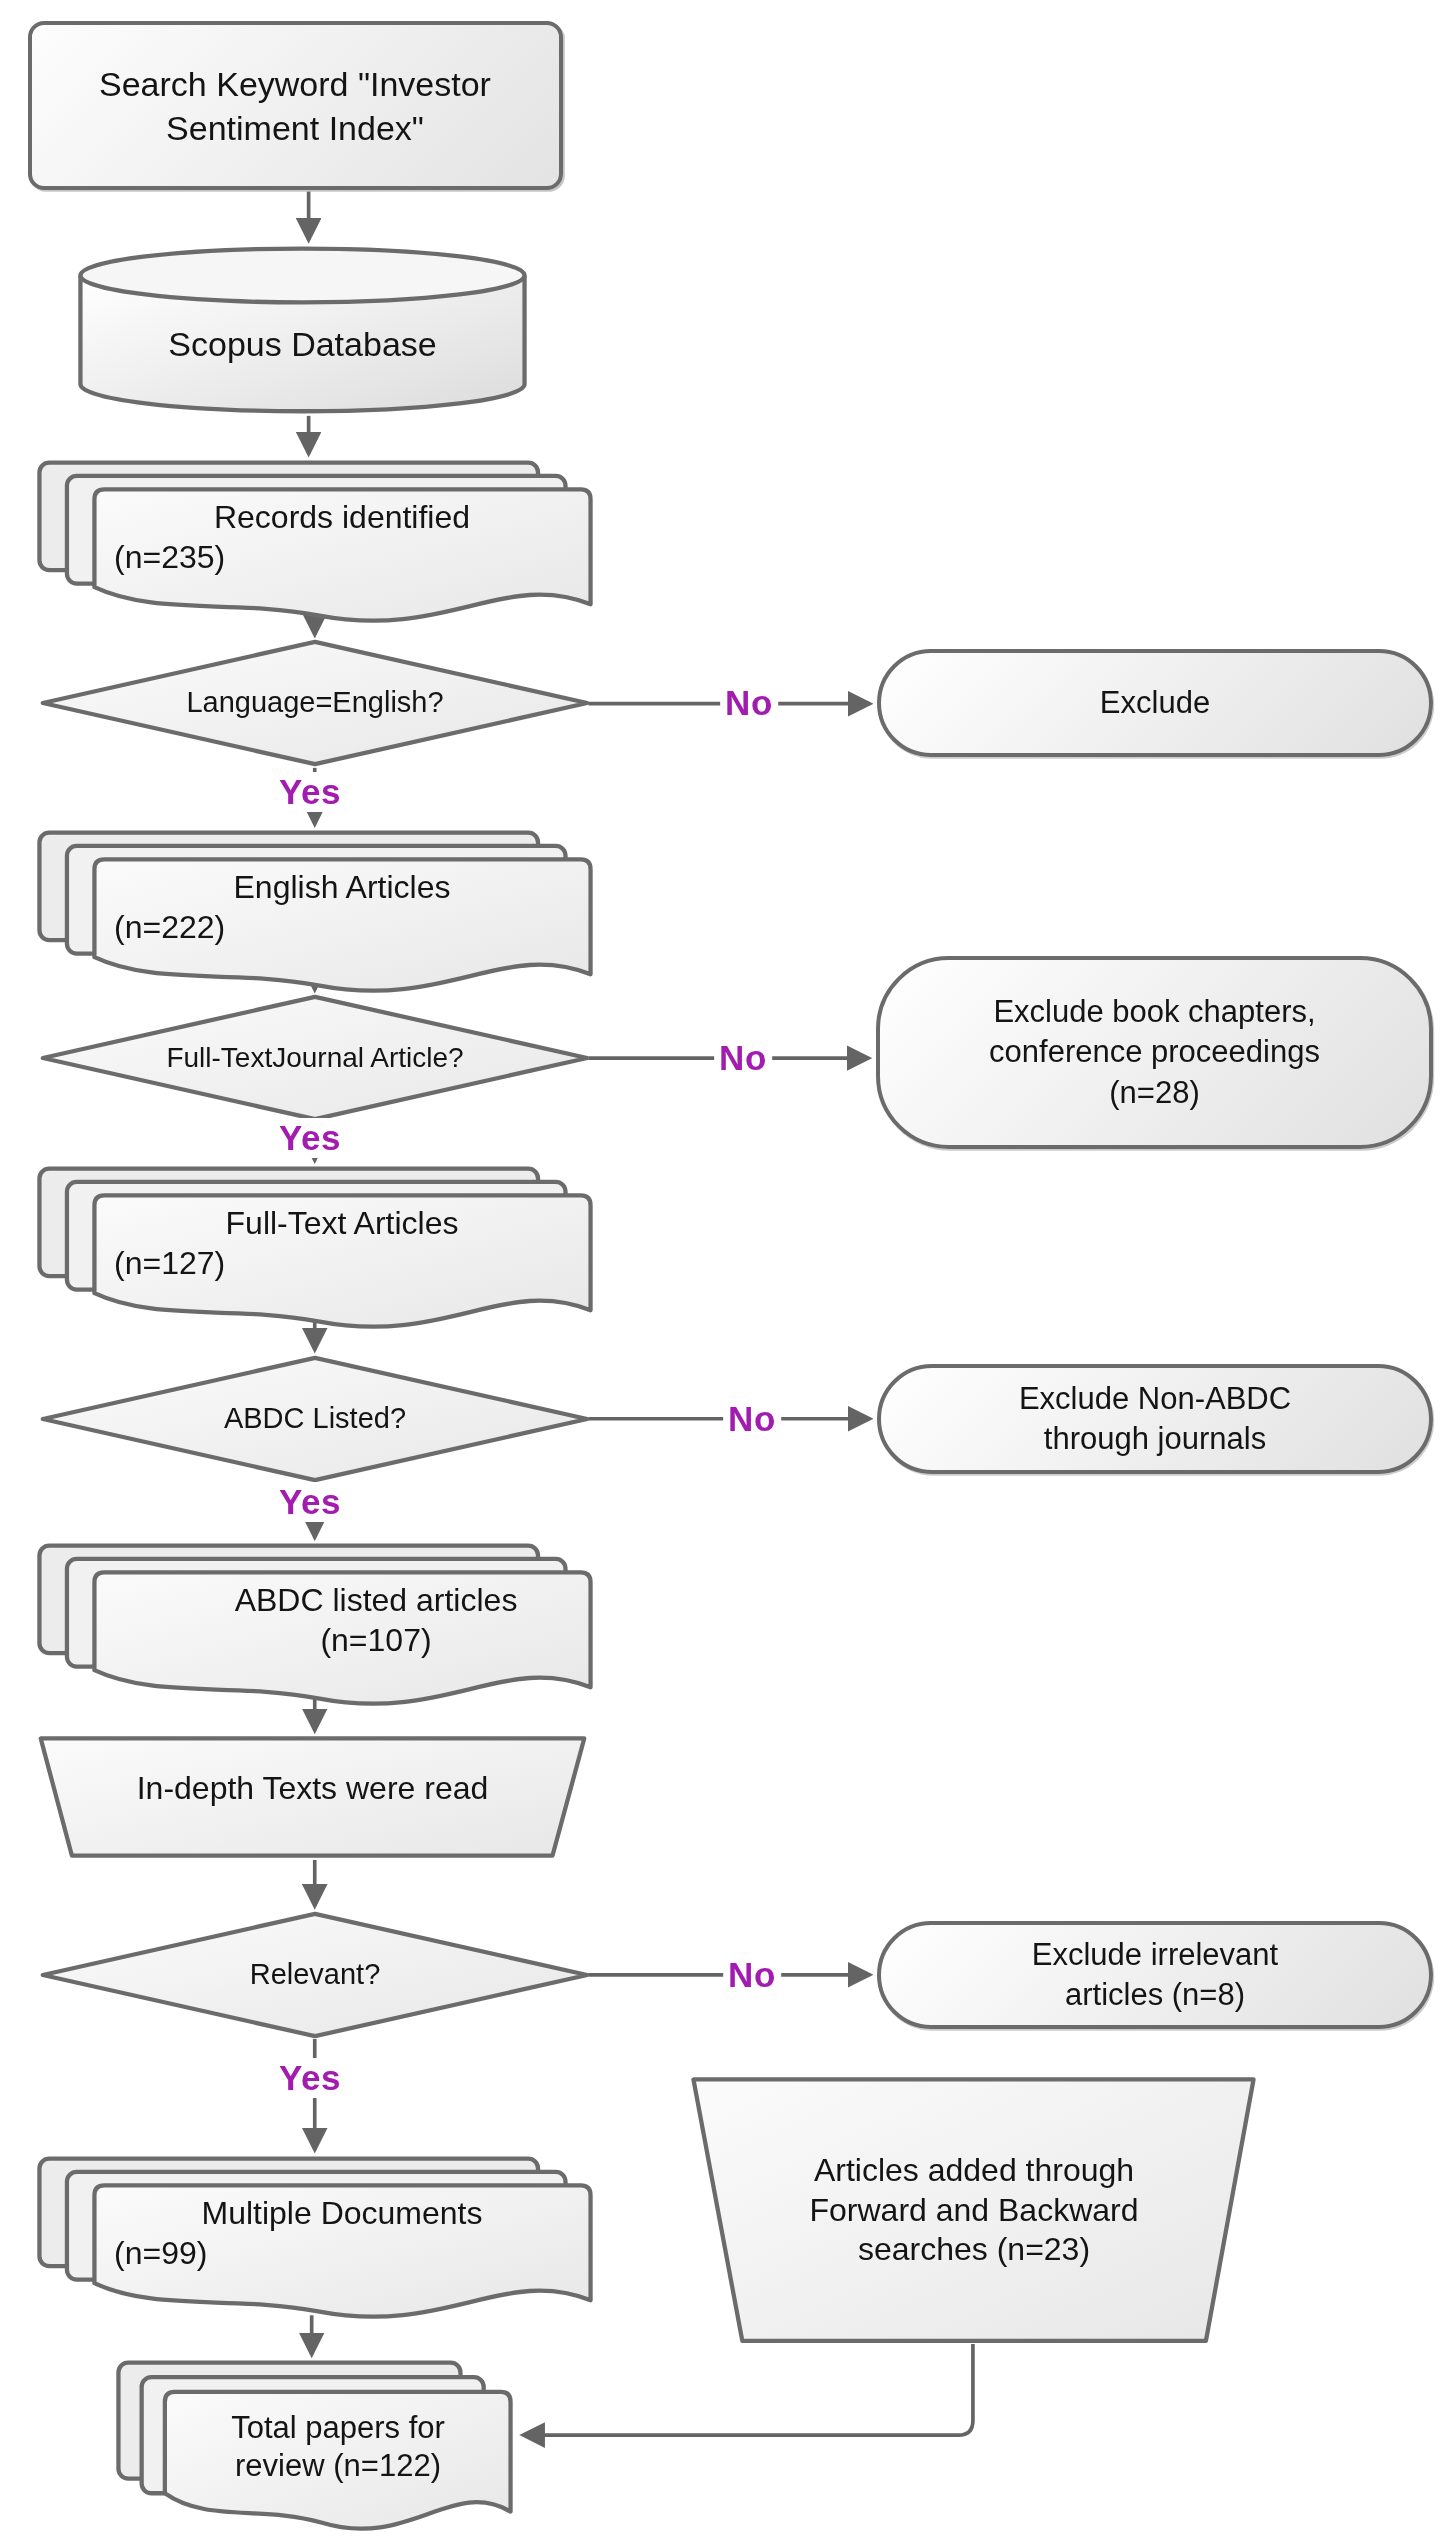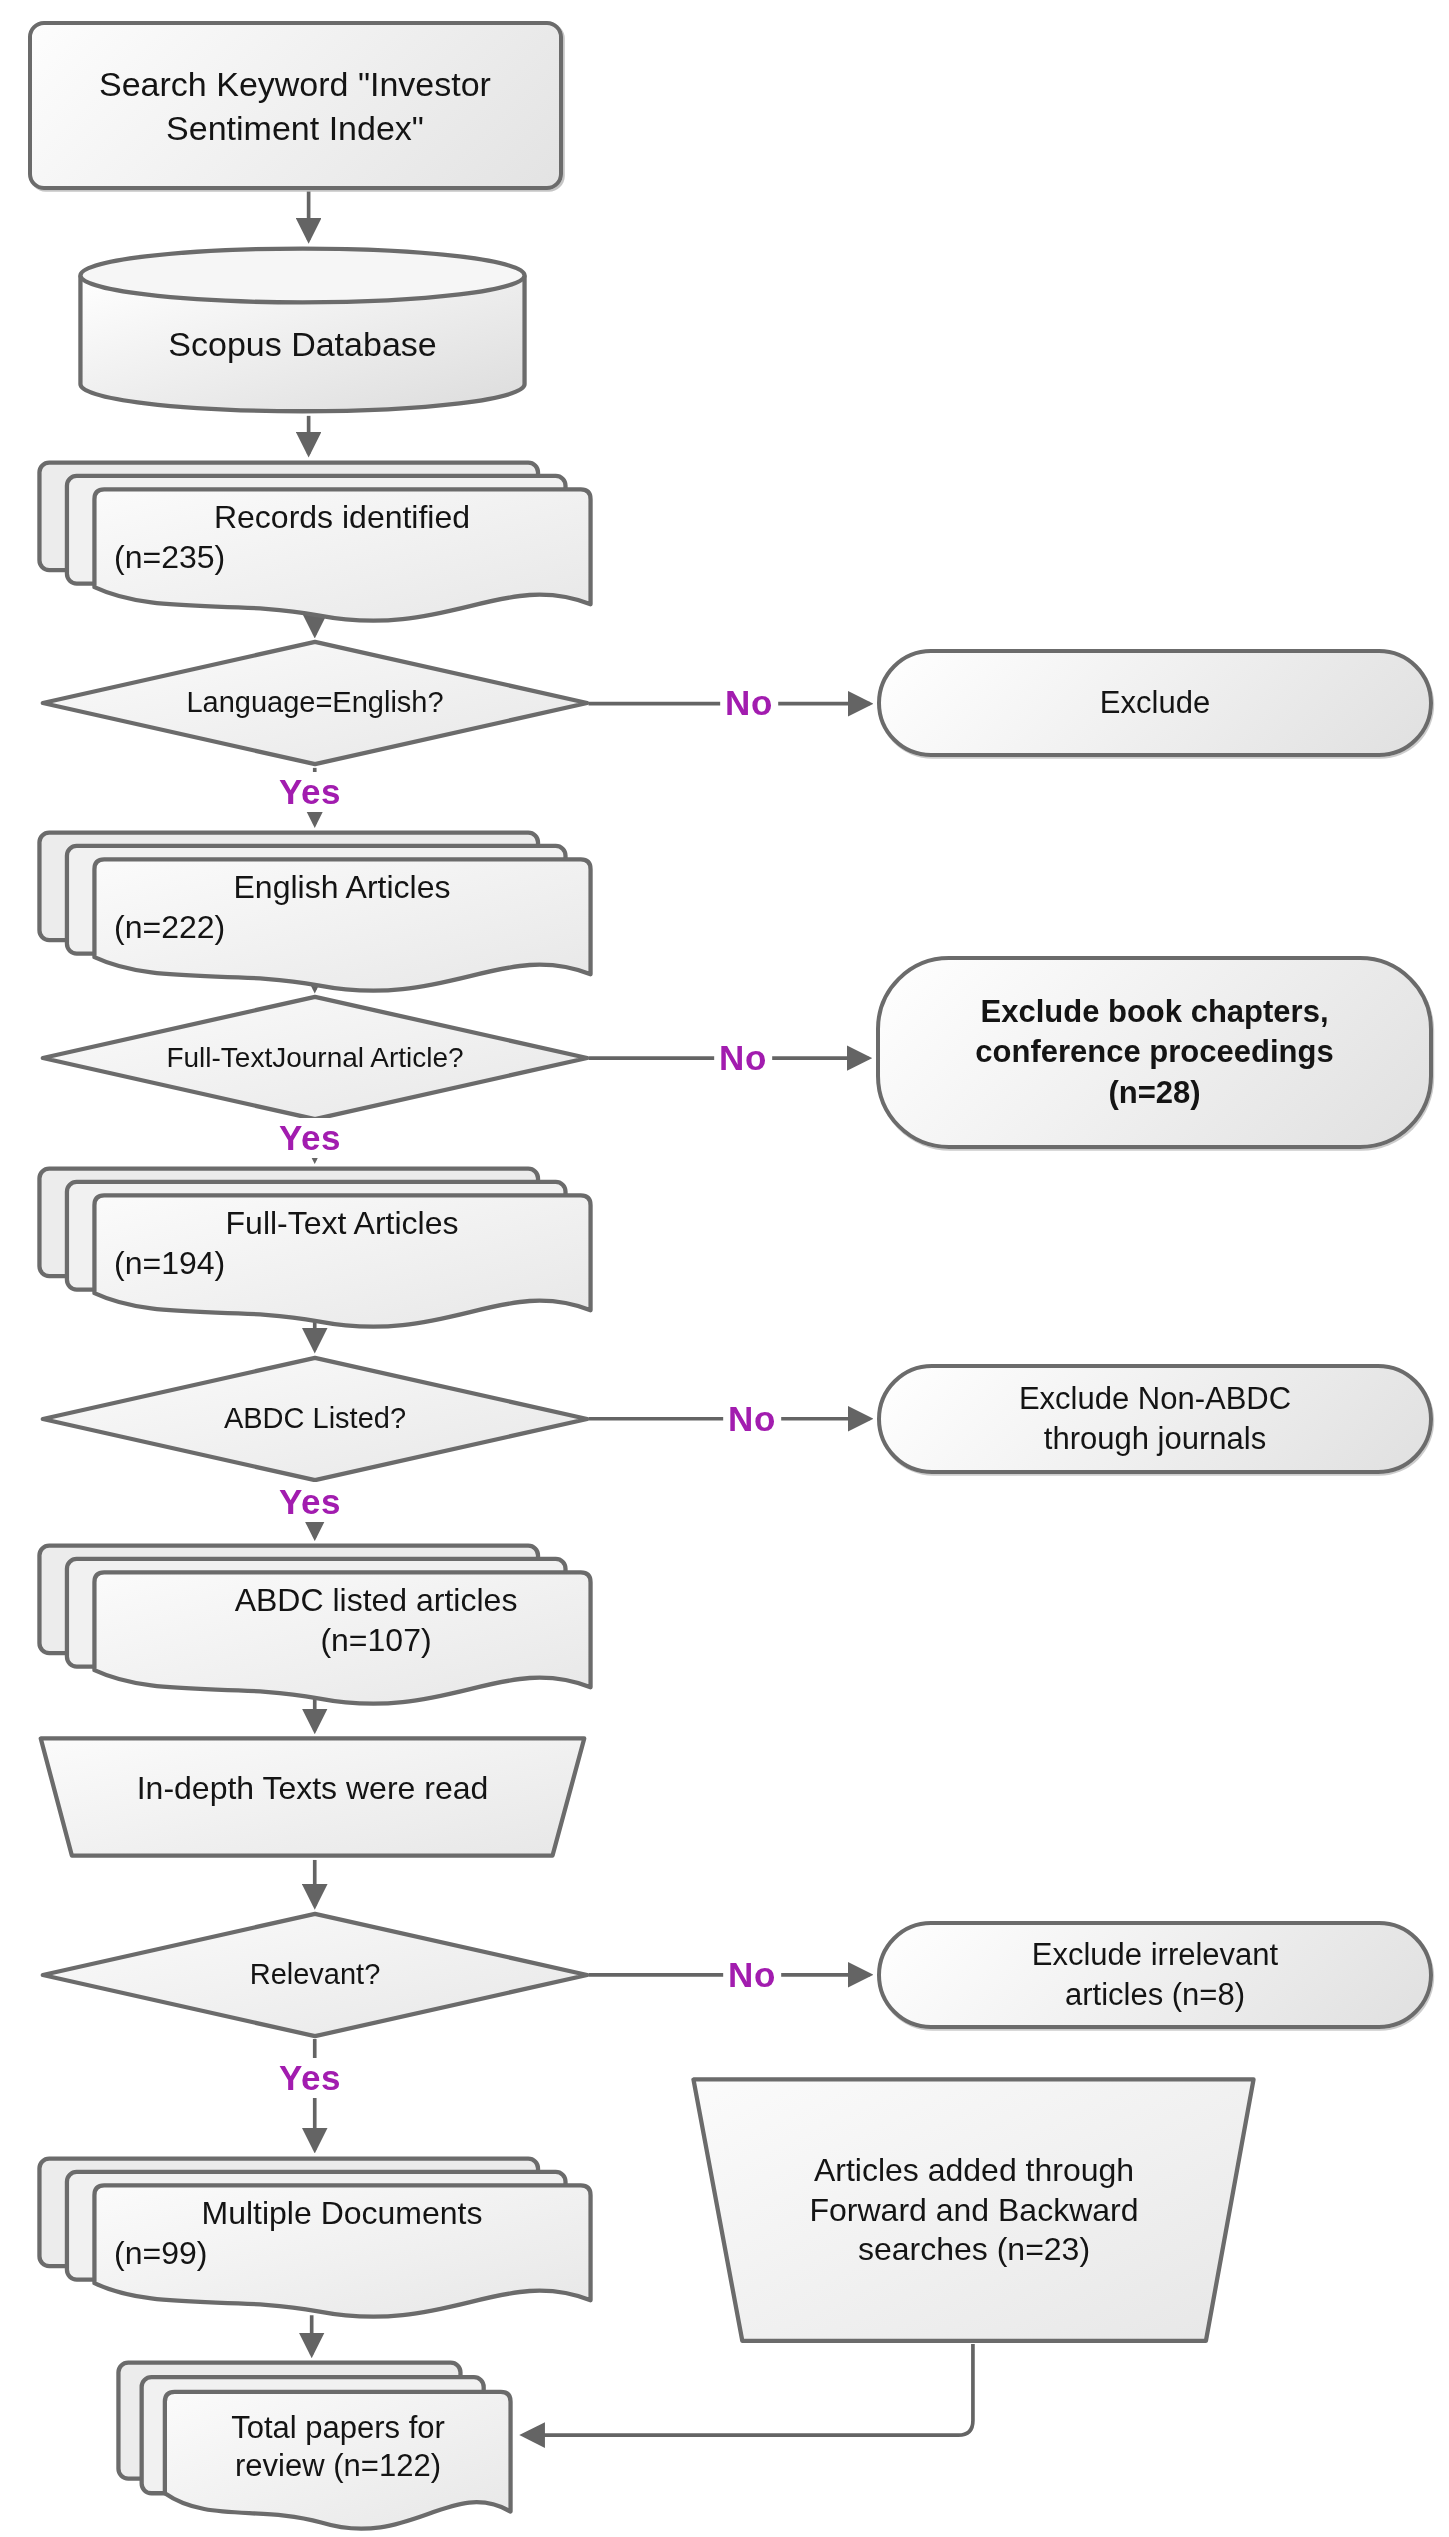--- a/index.html
+++ b/index.html
@@ -150,38 +150,38 @@
   <div class="node" style="left:41px;top:995px;width:548px;height:126px;">
     <svg class="shape-svg" width="548" height="126" viewBox="0 0 896 206">
       <polygon points="448,3 893,103 448,203 3,103" fill="url(#gfill-soft)" stroke="#6b6b6b" stroke-width="7" stroke-linejoin="round"></polygon>
     </svg>
     <div class="node-text" style="left:0;top:0;width:548px;height:126px;font-size:28px;">
       <span>Full-TextJournal Article?</span>
     </div>
   </div>
 
   
-  <div class="pill" style="left:876px;top:956px;width:557px;height:193px;border-radius:73px;font-weight:bold;">
+  <div class="pill" style="left:876px;top:956px;width:557px;height:193px;border-radius:73px;">
     <span>Exclude book chapters,</span>
     <span>conference proceedings</span>
     <span>(n=28)</span>
   </div>
 
   
   <div class="node" style="left:37px;top:1166px;width:556px;height:156px;">
     <svg class="shape-svg" width="556" height="156" viewBox="0 0 910 255">
       <g stroke="#6b6b6b" stroke-width="7" stroke-linejoin="round">
         <rect x="4" y="4" width="816" height="176" rx="16" fill="#ececec"></rect>
         <rect x="49" y="26" width="816" height="176" rx="16" fill="#f1f1f1"></rect>
         <path transform="translate(94,48)" fill="url(#gfill-soft)" d="M16,0 H796 Q812,0 812,16 V188 C670,132 576,246 366,206 C224,180 98,206 0,160 V16 Q0,0 16,0 Z"></path>
       </g>
     </svg>
     <div class="node-text" style="left:57px;top:35px;width:496px;height:86px;font-size:32px;">
       <span class="doc-line1">Full-Text Articles</span>
-      <span class="doc-line2-left">(n=194)</span>
+      <span class="doc-line2-left">(n=127)</span>
     </div>
   </div>
 
   
   <div class="node" style="left:41px;top:1356px;width:548px;height:126px;">
     <svg class="shape-svg" width="548" height="126" viewBox="0 0 896 206">
       <polygon points="448,3 893,103 448,203 3,103" fill="url(#gfill-soft)" stroke="#6b6b6b" stroke-width="7" stroke-linejoin="round"></polygon>
     </svg>
     <div class="node-text" style="left:0;top:0;width:548px;height:126px;font-size:29px;">
       <span>ABDC Listed?</span>

